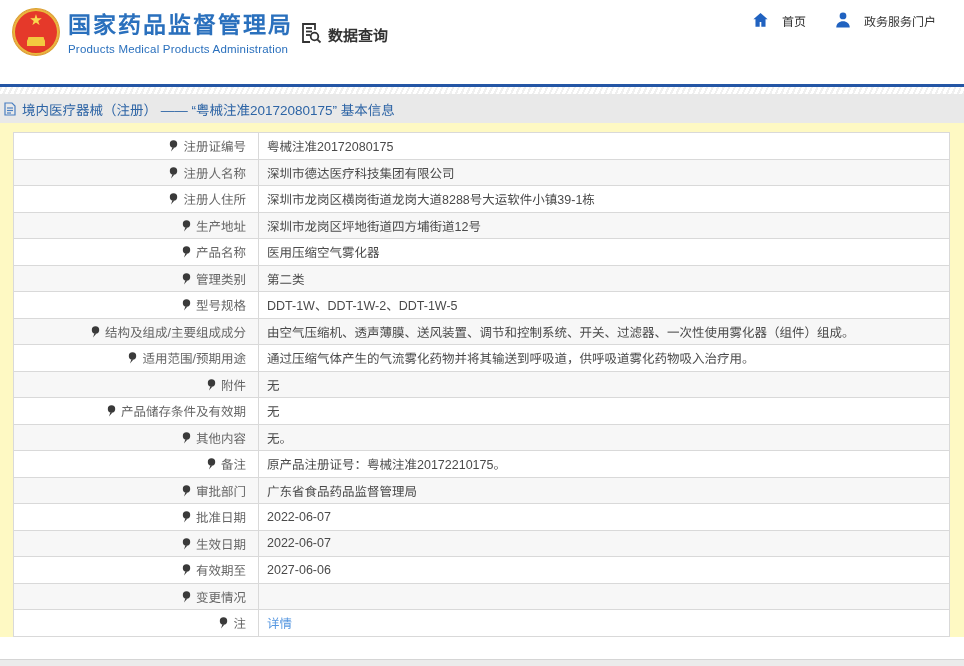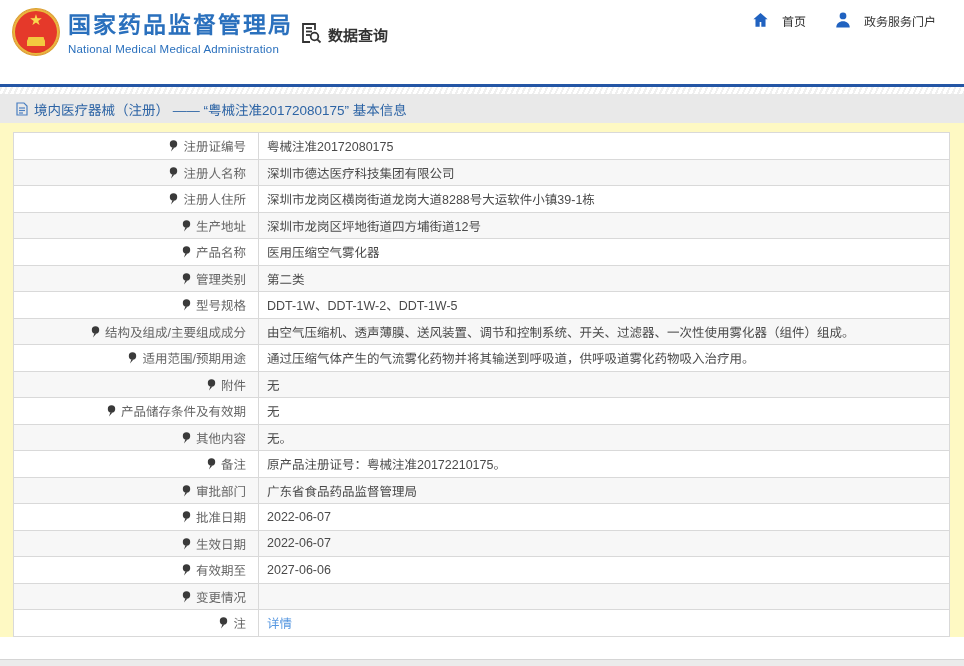--- a/index.html
+++ b/index.html
@@ -31,21 +31,21 @@
   .emblem-gate{position:absolute;left:50%;bottom:9px;transform:translateX(-50%);width:18px;height:7px;background:#f3c93f;border-radius:2px 2px 0 0;box-shadow:0 -3px 0 -1px #f3c93f;}
   .brand-text{display:flex;flex-direction:column;}
   .brand-title{font-size:23px;font-weight:bold;color:var(--brand-blue);letter-spacing:2px;line-height:30px;}
   .brand-subtitle{font-size:11.5px;color:var(--brand-blue);margin-top:3px;letter-spacing:.2px;}
   .section-label{position:absolute;left:299px;top:21px;display:flex;align-items:flex-end;gap:5px;font-size:15px;font-weight:600;color:#333;cursor:pointer;}
   .top-nav{position:absolute;right:28px;top:11px;display:flex;gap:28px;}
   .nav-item{display:flex;flex-direction:row;align-items:center;gap:12px;font-size:12px;color:#333;text-decoration:none;cursor:pointer;}
   
   .blue-line{height:3px;background:var(--divider-blue);}
   .stripe-band{height:7px;background:repeating-linear-gradient(115deg,#efefef 0 2px,#ffffff 2px 5px);}
-  .title-band{height:29px;background:var(--band-gray);display:flex;align-items:center;gap:6px;padding-left:16px;}
+  .title-band{height:29px;background:var(--band-gray);display:flex;align-items:center;gap:6px;padding-left:4px;}
   .page-title{font-size:13.5px;font-weight:400;color:var(--title-text-blue);}
   
   .content{padding:9px 13px 0 13px;background:#fef9c3;}
   .info-table{width:937px;border-collapse:collapse;border:1px solid #c6c6c6;table-layout:fixed;}
   .info-table td{border:1px solid var(--border-gray);height:26.5px;font-size:12.5px;vertical-align:middle;background:#fff;}
   .info-table tr:nth-child(even) td{background:var(--row-alt-gray);}
   .label-cell{width:245px;text-align:right;color:#666;padding:0 12px 0 6px;white-space:nowrap;}
   .value-cell{color:#4a4a4a;padding:0 8px;white-space:nowrap;overflow:hidden;}
   .row-value.link{color:var(--link-blue);cursor:pointer;}
   .pin{display:inline-block;vertical-align:-1px;margin-right:2px;}
@@ -55,21 +55,21 @@
 <body>
 
 <header class="site-header">
   <a class="brand">
     <span class="emblem">
       <span class="emblem-star">★</span>
       <span class="emblem-gate"></span>
     </span>
     <span class="brand-text">
       <span class="brand-title">国家药品监督管理局</span>
-      <span class="brand-subtitle">National Medical Medical Administration</span>
+      <span class="brand-subtitle">Products Medical Products Administration</span>
     </span>
   </a>
 
   <div class="section-label">
     <svg width="24" height="24" viewBox="0 0 24 24" fill="none" stroke="#333" stroke-width="1.8">
       <path d="M16 9V3H4v18h7"></path>
       <line x1="7" y1="7" x2="13" y2="7"></line>
       <line x1="7" y1="10.5" x2="13" y2="10.5"></line>
       <line x1="7" y1="14" x2="11" y2="14"></line>
       <circle cx="15.5" cy="15.5" r="3.8"></circle>

